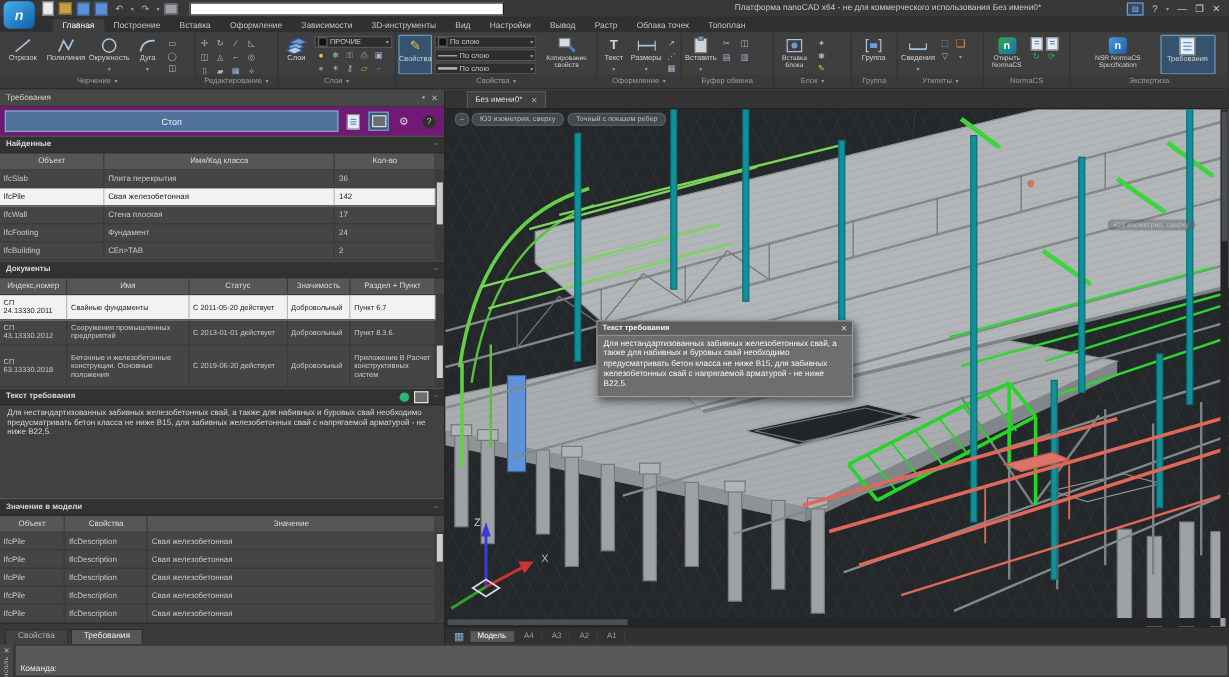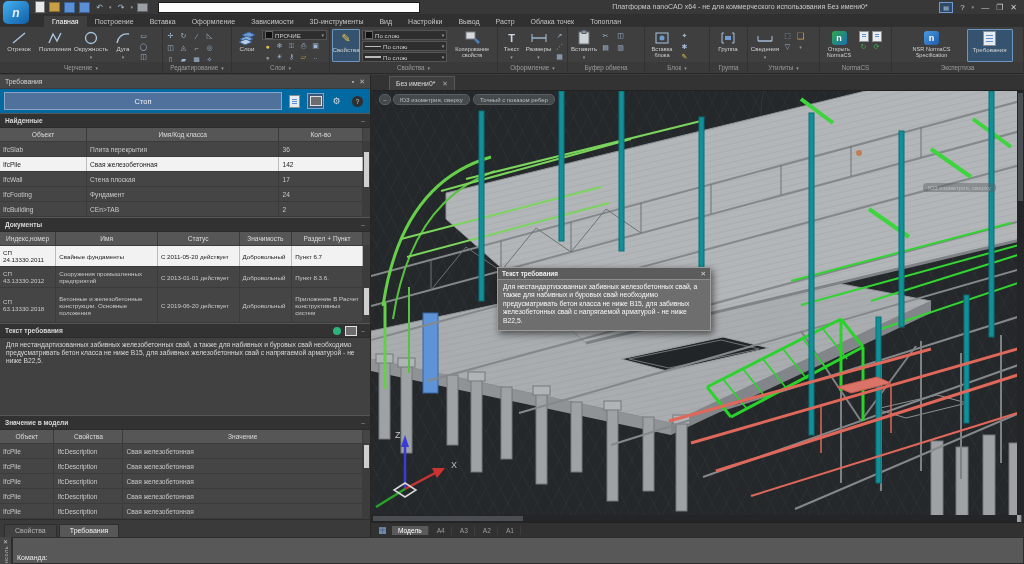--- a/index.html
+++ b/index.html
@@ -41,21 +41,21 @@
   .combo{height:10px;background:#2e2e2e;border:1px solid #555;display:flex;align-items:center;font-size:6.2px;color:#ccc;padding:0 2px;gap:2px;}
   .combo .grow{flex:1;overflow:hidden;white-space:nowrap;}
   .swatch{width:6px;height:6px;background:#111;border:1px solid #666;}
   .lineprev{width:16px;height:1px;background:#bbb;}
   .logoN{width:15px;height:14px;border-radius:3px;display:flex;align-items:center;justify-content:center;color:#fff;font-weight:bold;font-size:9px;}
   .gN{background:linear-gradient(135deg,#2ea84a,#1a6fb5);}
   .bN{background:linear-gradient(135deg,#4b9be0,#1d5ca8);}
   .docicon{width:11px;height:13px;background:#e9ecee;border:1px solid #8a8f94;position:relative;}
   .docicon i{position:absolute;left:2px;right:2px;height:1px;background:#5b8fd6;}
   
-  #panel{position:absolute;left:0;top:75px;width:371px;height:462px;background:#0369a1;border-right:1px solid #262626;box-sizing:border-box;display:flex;flex-direction:column;}
+  #panel{position:absolute;left:0;top:75px;width:371px;height:462px;background:#701a75;border-right:1px solid #262626;box-sizing:border-box;display:flex;flex-direction:column;}
   .ptitle{height:13px;background:#474747;font-size:6.8px;color:#d3d3d3;display:flex;align-items:center;padding:0 5px;border-bottom:1px solid #3a3a3a;flex:none;}
   .ptitle .ic{margin-left:auto;display:flex;gap:5px;color:#b5b5b5;font-size:7px;}
   .ptools{height:24px;display:flex;align-items:center;padding:0 4px;gap:4px;flex:none;}
   #stopbtn{flex:1;height:16px;background:#50719c;border:1px solid #8aa6c6;color:#eef2f7;font-size:7.5px;display:flex;align-items:center;justify-content:center;}
   .ticon{width:15px;height:14px;display:flex;align-items:center;justify-content:center;font-size:9px;color:#d8d8d8;border:1px solid transparent;flex:none;}
   .ticon.sel{border-color:#7aa4d8;background:#3b5878;}
   .helpc{width:11px;height:11px;border-radius:50%;background:#2f2f2f;color:#cfcfcf;font-size:7px;display:flex;align-items:center;justify-content:center;}
   .sechdr{height:13px;background:#323232;display:flex;align-items:center;gap:4px;padding:0 5px;font-size:6.6px;font-weight:bold;color:#d8d8d8;border-top:1px solid #565656;border-bottom:1px solid #2b2b2b;flex:none;}
   .sechdr .minus{margin-left:auto;color:#9a9a9a;font-weight:normal;}
   .tbl{position:relative;background:#454545;padding-right:7px;flex:none;}

